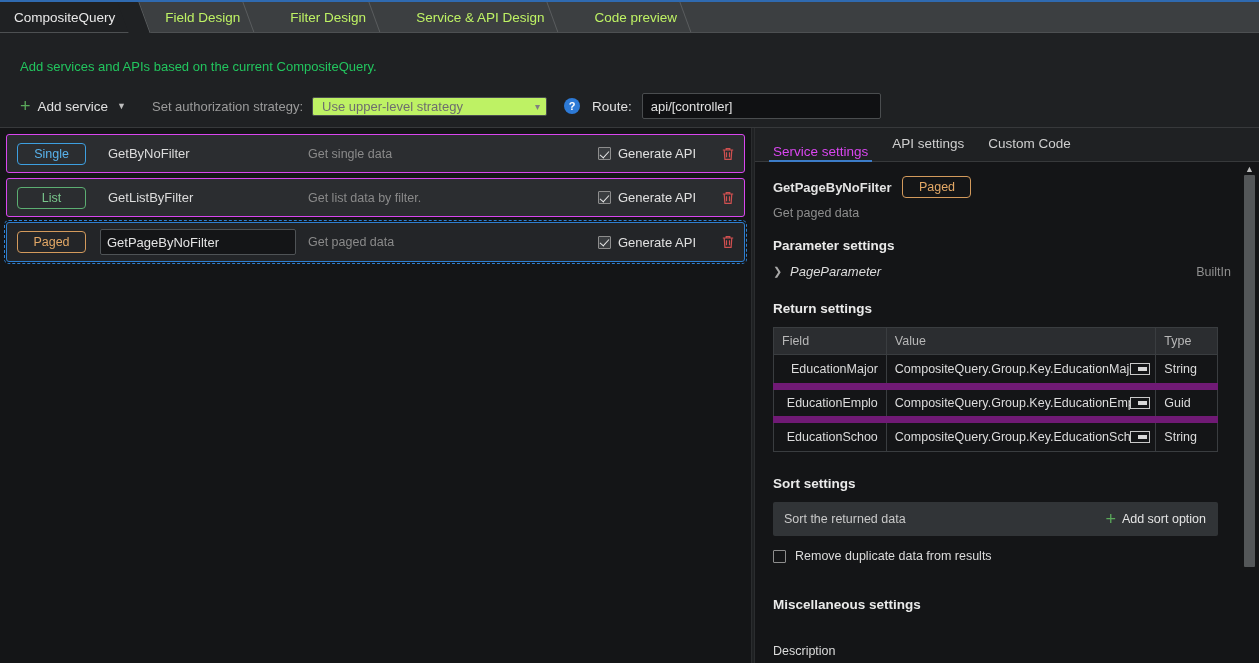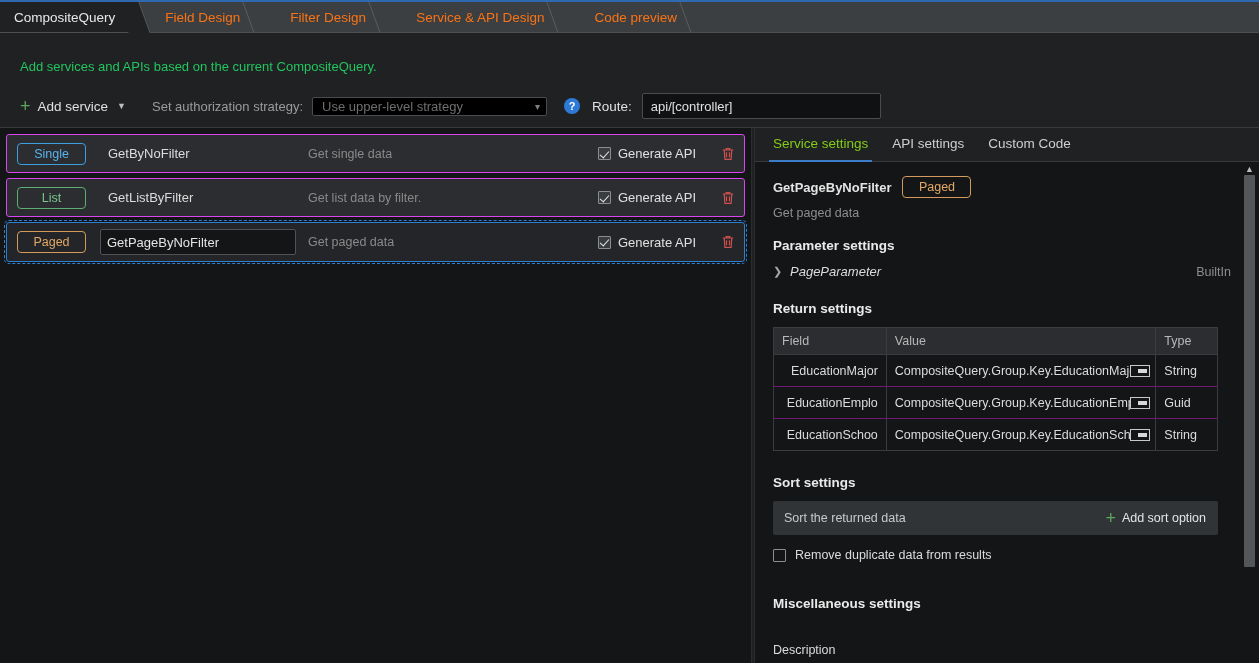--- a/index.html
+++ b/index.html
@@ -29,21 +29,21 @@
     position: absolute;
     left: 0; right: 0; bottom: 0;
     height: 1px;
     background: #4d5052;
   }
   .ttab {
     display: flex;
     align-items: center;
     padding: 0 20px 0 18px;
     font-size: 13.5px;
-    color: #f97316;
+    color: #bef264;
     position: relative;
     white-space: nowrap;
     background: #3c3f41;
     cursor: default;
   }
   .ttab .skew {
     position: absolute;
     right: -10px; top: 0; bottom: 0;
     width: 22px;
     background: transparent;
@@ -142,21 +142,21 @@
     margin-left: 2px;
   }
   .tb-label {
     color: #9b9b9b;
     font-size: 13px;
     margin-right: 9px;
   }
   .combo {
     width: 235px;
     height: 19px;
-    background: #000000;
+    background: #bef264;
     border: 1px solid #4a4d4f;
     border-radius: 2px;
     display: flex;
     align-items: center;
     padding: 0 6px 0 9px;
     justify-content: space-between;
     cursor: default;
   }
   .combo .ph { color: #6e6e6e; font-size: 13px; }
   .combo .arw { color: #808080; font-size: 10px; }
@@ -318,21 +318,21 @@
   .rtab {
     display: flex;
     align-items: center;
     font-size: 13.5px;
     color: #cfcfcf;
     margin-right: 24px;
     position: relative;
     cursor: default;
     padding-bottom: 2px;
   }
-  .rtab.active { color: #84cc16; }
+  .rtab.active { color: #d946ef; align-items: flex-end; }
   .rtab.active::after {
     content: "";
     position: absolute;
     left: -4px; right: -4px; bottom: -1px;
     height: 2px;
     background: #3c7cc8;
   }
 
   .rbody {
     flex: 1;
@@ -388,21 +388,21 @@
     padding: 6px 8px;
     border-right: 1px solid #3a3d40;
     border-bottom: 1px solid #3a3d40;
     height: 25px;
   }
   .rtable td {
     font-size: 12.5px;
     color: #dcdcdc;
     padding: 6px 8px;
     border-right: 1px solid #3a3d40;
-    border-bottom: 1px solid #701a75;
+    border-bottom: 7px solid #701a75;
     height: 32px;
     overflow: hidden;
     white-space: nowrap;
   }
   .rtable tr:last-child td { border-bottom: none; }
   .rtable td:last-child, .rtable th:last-child { border-right: none; }
   .col-field { width: 108px; }
   .col-value { width: 258px; }
   .col-type  { width: 59px; }
   .field-cell { text-align: right; padding-right: 2px; }

